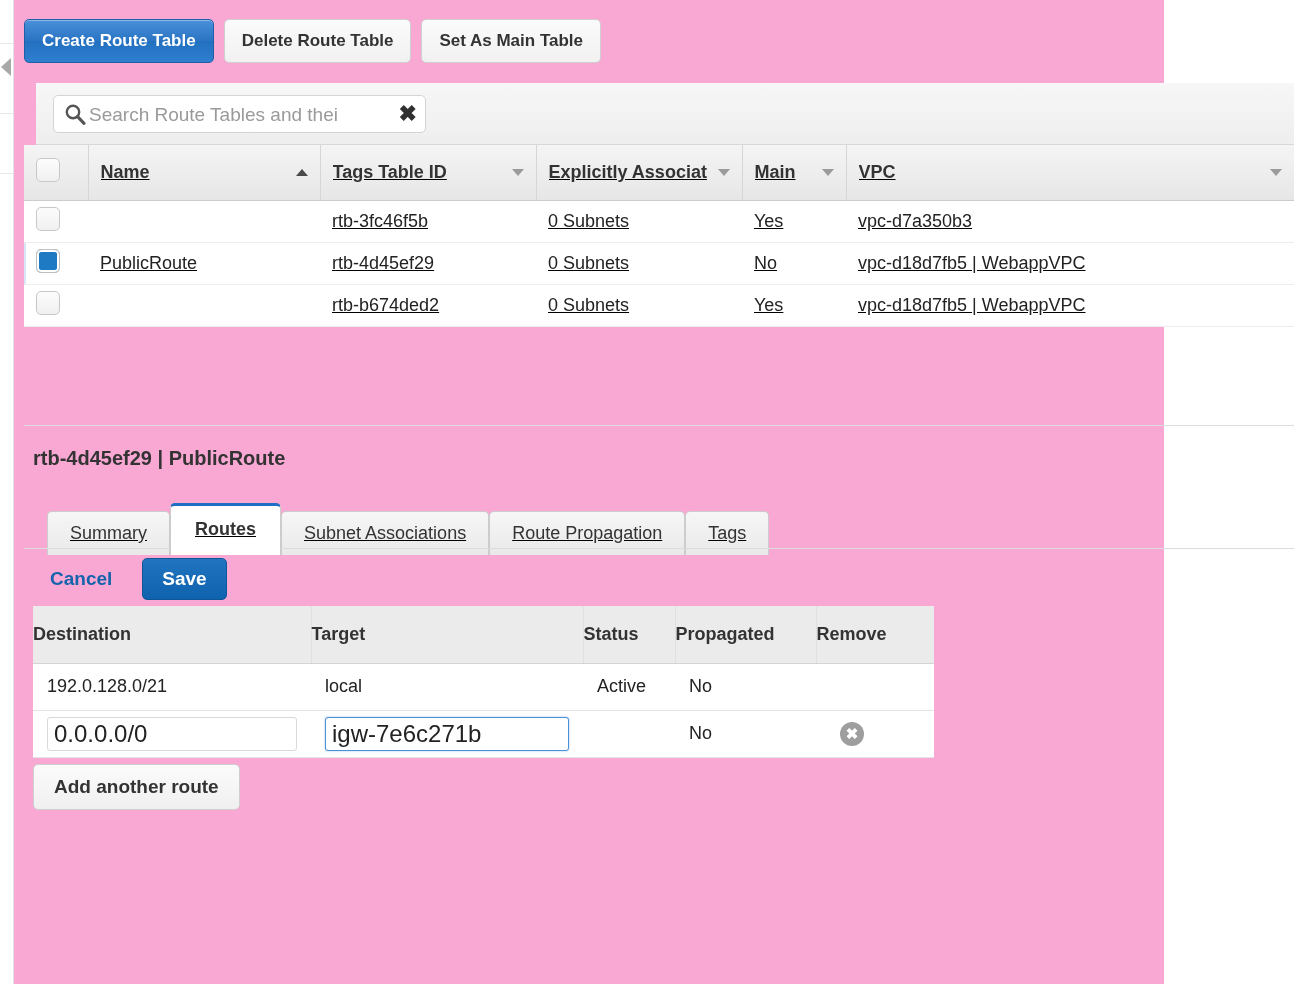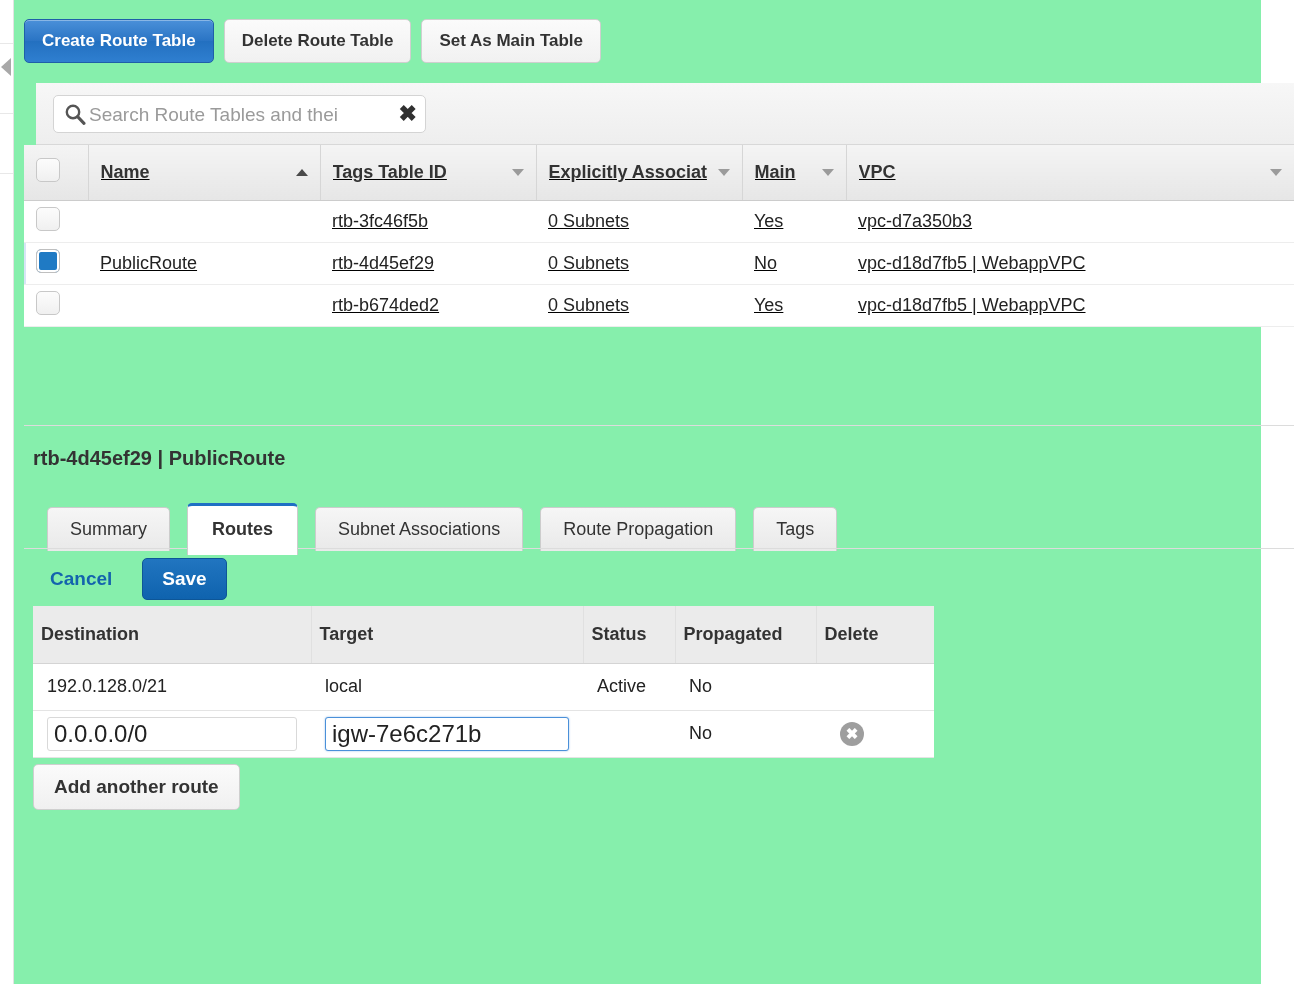--- a/index.html
+++ b/index.html
@@ -6,22 +6,22 @@
   * { box-sizing: border-box; }
   html, body {
     margin: 0; padding: 0;
     width: 1294px; height: 984px;
     background: #ffffff;
     font-family: "Liberation Sans", sans-serif;
     overflow: hidden;
   }
   #app {
     position: relative;
-    width: 1261px; height: 984px;
-    background: #86efac;
+    width: 1164px; height: 984px;
+    background: #f9a8d4;
   }
 
   
   .left-rail {
     position: absolute; left: 0; top: 0;
     width: 14px; height: 984px;
     background: #ffffff;
     border-right: 1px solid #e3e3e3;
   }
   .rail-seg { width: 13px; background: #ffffff; border-bottom: 1px solid #e8e8e8; }
@@ -141,21 +141,21 @@
     width: 1270px; height: 1px; background: #dcdcdc;
   }
 
   
   .detail-title {
     position: absolute; left: 33px; top: 447px;
     font-size: 20px; font-weight: bold; color: #333333;
   }
   .tabs {
     position: absolute; left: 47px; top: 503px;
-    display: flex; align-items: center; gap: 17px;
+    display: flex; align-items: flex-end;  text-decoration: underline;
   }
   .tab {
     font-size: 18px; color: #333333;
     background: linear-gradient(to bottom, #f6f6f6 0%, #e9e9e9 100%);
     border: 1px solid #cccccc;
     border-bottom: none;
     border-radius: 5px 5px 0 0;
     padding: 12px 22px 13px 22px;
     cursor: pointer; white-space: nowrap; line-height: 1;
   }
@@ -190,21 +190,21 @@
     cursor: pointer; line-height: 1;
   }
 
   
   .routes-wrap { position: absolute; left: 33px; top: 606px; width: 901px; }
   table.routes { width: 901px; border-collapse: collapse; table-layout: fixed; }
   table.routes thead th {
     background: #ebebeb;
     height: 57px;
     font-size: 18px; font-weight: bold; color: #333333;
-    text-align: left; padding: 0 8px;
+    text-align: left; padding: 0 0;
     border-bottom: 1px solid #d4d4d4;
     white-space: nowrap;
   }
   table.routes thead th + th { border-left: 1px solid #e0e0e0; }
   table.routes tbody td {
     height: 47px; padding: 0 14px;
     font-size: 18px; color: #222222;
     border-bottom: 1px solid #e4e4e4;
     background: #ffffff; vertical-align: middle;
   }
@@ -379,21 +379,21 @@
           <col style="width:92px">
         <col style="width:141px">
           <col style="width:118px">
       </colgroup>
       <thead>
         <tr>
           <th>Destination</th>
           <th>Target</th>
           <th>Status</th>
           <th>Propagated</th>
-          <th>Delete</th>
+          <th>Remove</th>
         </tr>
       </thead>
       <tbody>
         <tr>
           <td>192.0.128.0/21</td>
           <td>local</td>
           <td class="status-active">Active</td>
           <td>No</td>
           <td></td>
         </tr>

